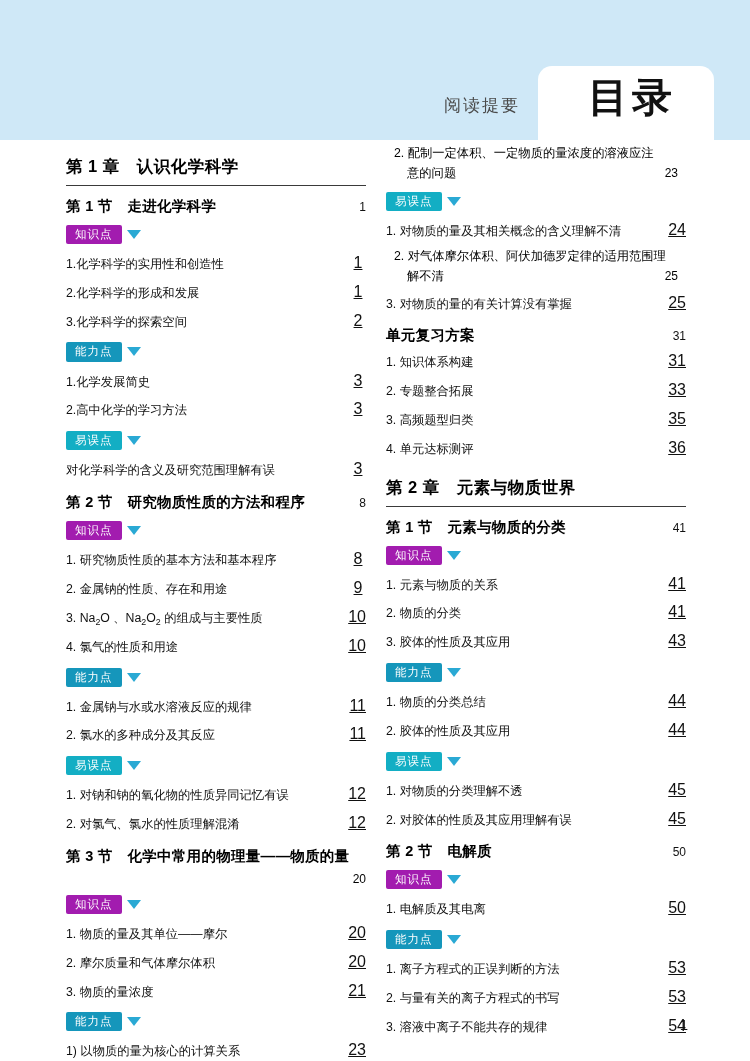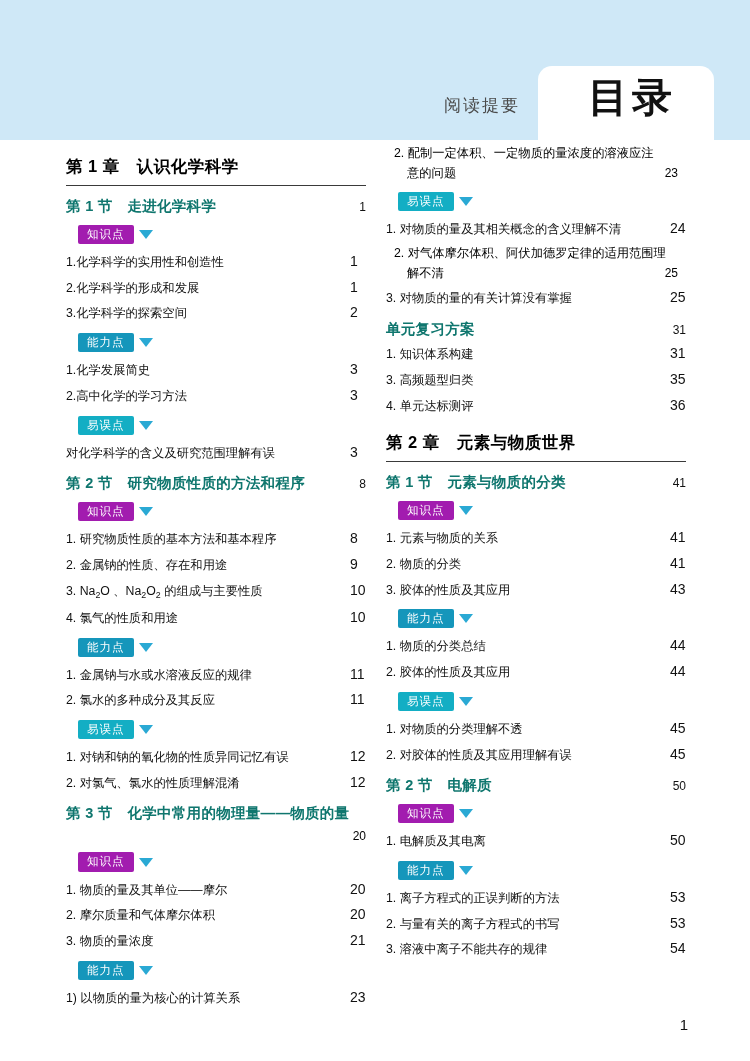--- a/index.html
+++ b/index.html
@@ -106,40 +106,40 @@
     display: flex;
     align-items: baseline;
     margin-top: 11px;
     margin-bottom: 4px;
   }
   .section-title {
     font-size: 14.5px;
     font-weight: bold;
     letter-spacing: 0.3px;
     flex: 1 1 auto;
-    color: #0f766e;
+    color: #000000;
   }
   .section-page {
     font-size: 12px;
     font-weight: normal;
     color: #111;
     flex: 0 0 auto;
     padding-left: 6px;
   }
   .section-page-below {
     font-size: 12px;
     text-align: right;
     margin-top: 6px;
     margin-bottom: 2px;
   }
 
   .tag-row {
     display: flex;
     align-items: center;
-    margin: 9px 0 7px 12px;
+    margin: 9px 0 7px 0;
   }
   .tag {
     display: inline-block;
     color: #fff;
     font-size: 11.5px;
     padding: 3px 9px 4px 9px;
     border-radius: 2px;
     letter-spacing: 1px;
     line-height: 1.05;
   }
@@ -162,23 +162,24 @@
     line-height: 1.55;
     margin: 4px 0;
     color: #111;
   }
   .item-text {
     flex: 1 1 auto;
     padding-right: 8px;
   }
   .item-page {
     flex: 0 0 auto;
-    font-size: 14px;
+    font-size: 16px;
     min-width: 16px;
-    text-align: left;
+    text-align: center;
+    text-decoration: underline;
   }
   .item-wrap {
     margin: 4px 8px;
     font-size: 12.3px;
     line-height: 1.6;
   }
   .item-wrap .line2 {
     display: flex;
     align-items: baseline;
     padding-left: 13px;
@@ -362,20 +363,24 @@
         </div>
         <div class="section-row">
           <div class="section-title">单元复习方案</div>
           <div class="section-page">31</div>
         </div>
         <div class="item">
           <div class="item-text">1. 知识体系构建</div>
           <div class="item-page">31</div>
         </div>
         <div class="item">
+          <div class="item-text">2. 专题整合拓展</div>
+          <div class="item-page">33</div>
+        </div>
+        <div class="item">
           <div class="item-text">3. 高频题型归类</div>
           <div class="item-page">35</div>
         </div>
         <div class="item">
           <div class="item-text">4. 单元达标测评</div>
           <div class="item-page">36</div>
         </div>
         <div class="chapter">
           <div class="chapter-title">第 2 章　元素与物质世界</div>
           <div class="chapter-rule"></div>

